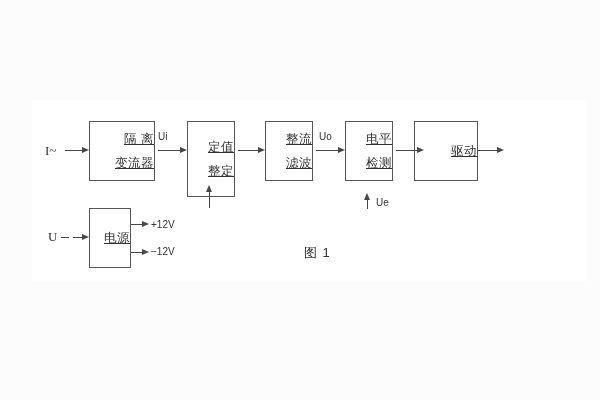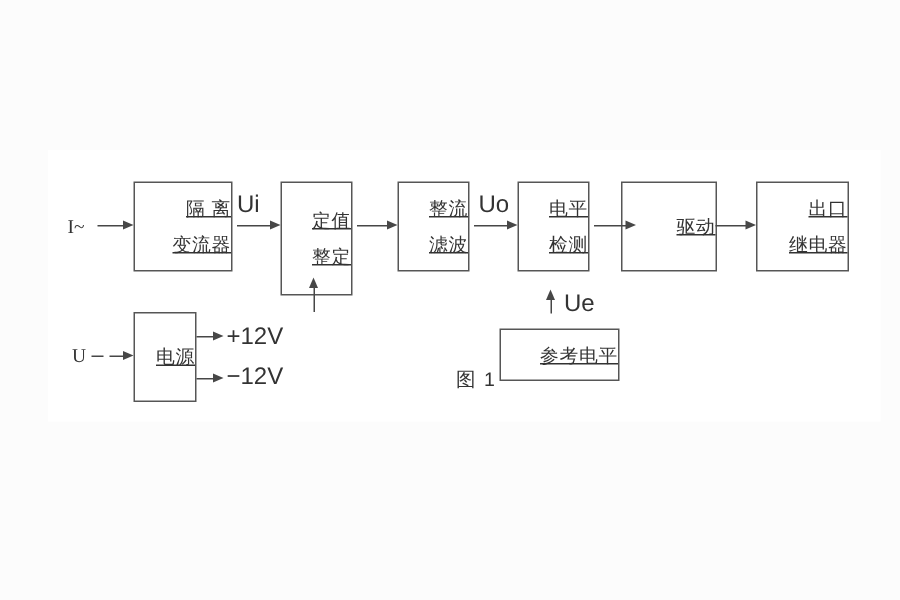--- a/index.html
+++ b/index.html
@@ -29,21 +29,21 @@
     display:flex;flex-direction:column;
     align-items:flex-end;justify-content:center;
     font-size:12.5px;line-height:24px;
     color:var(--text);
     white-space:nowrap;
     letter-spacing:0.5px;
     text-decoration:underline;
   }
   .lbl{
     position:absolute;
-    font-size:16px;line-height:14px;
+    font-size:10px;line-height:14px;
     color:var(--text);
     white-space:nowrap;
   }
   .serif{
     font-family:"Liberation Serif","DejaVu Serif",serif;
     font-size:13px;
   }
   .caption{
     position:absolute;
     font-size:13px;color:var(--text);
@@ -92,30 +92,23 @@
     <span>整流</span>
     <span>滤波</span>
   </div>
   <div class="blk" style="left:345px;top:121px;width:48px;height:60px">
     <span>电平</span>
     <span>检测</span>
   </div>
   <div class="blk" style="left:414px;top:121px;width:64px;height:60px">
     <span>驱动</span>
   </div>
-  <div class="blk" style="left:504px;top:121px;width:62px;height:60px">
-    <span>出口</span>
-    <span>继电器</span>
-  </div>
 
   <div class="blk" style="left:89px;top:208px;width:42px;height:60px">
     <span>电源</span>
-  </div>
-  <div class="blk" style="left:333px;top:219px;width:80px;height:35px">
-    <span>参考电平</span>
   </div>
 
   <div class="arr-r" style="left:65px;top:147px;width:24px"></div>
   <div class="arr-r" style="left:158px;top:147px;width:29px"></div>
   <div class="arr-r" style="left:238px;top:147px;width:27px"></div>
   <div class="arr-r" style="left:316px;top:147px;width:29px"></div>
   <div class="arr-r" style="left:396px;top:147px;width:28px"></div>
   <div class="arr-r" style="left:477px;top:147px;width:27px"></div>
 
   <div class="dash" style="left:61px;top:237px;width:8px"></div>

